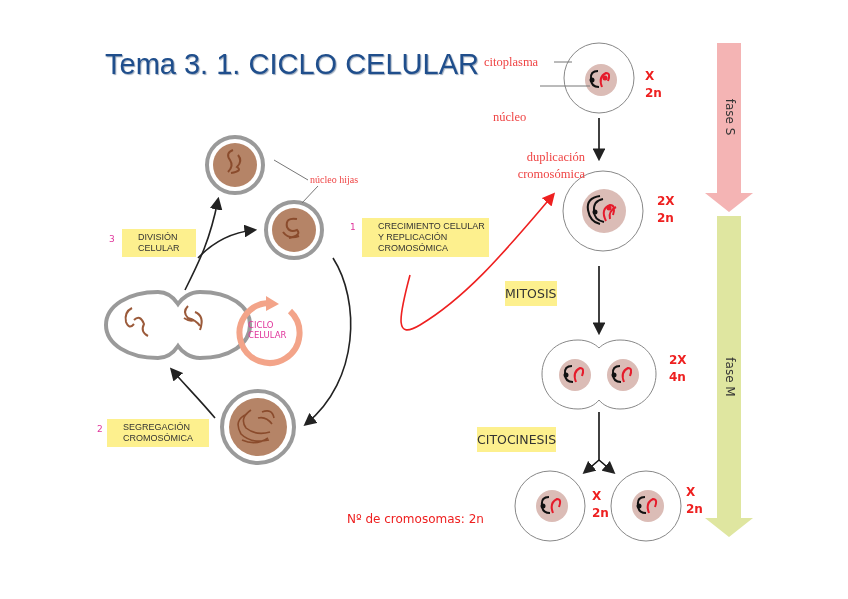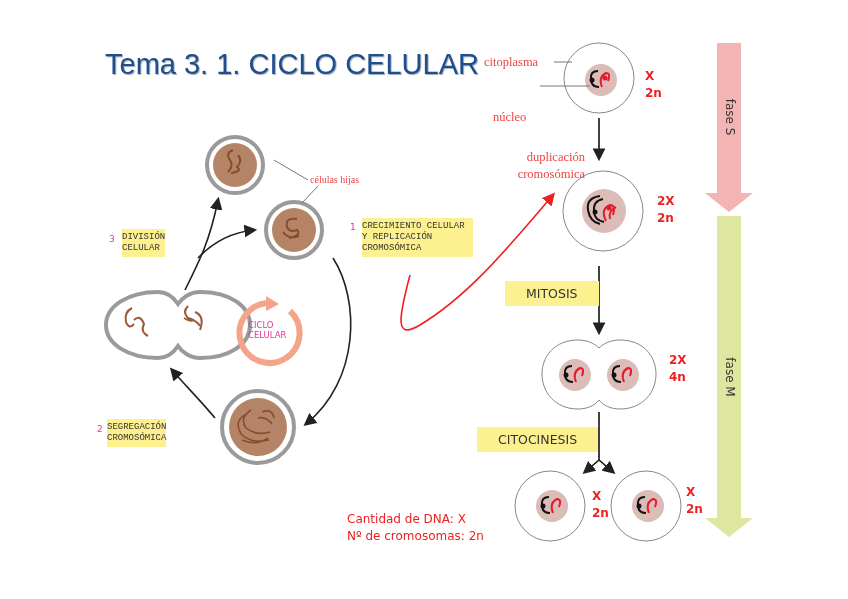--- a/index.html
+++ b/index.html
@@ -1,23 +1,23 @@
 <!DOCTYPE html>
 <html><head>
 <meta charset="utf-8">
 <style>
   html,body{margin:0;padding:0;background:#fff;}
   body{width:848px;height:599px;position:relative;overflow:hidden;font-family:"DejaVu Sans",sans-serif;}
   .abs{position:absolute;}
   .title{left:93px;top:48px;font-family:"Liberation Sans",sans-serif;font-size:29px;color:#1f4e8c;text-shadow:1px 1px 1px #9aa8bb;white-space:nowrap;margin-left:12px;}
   .lbl{font-family:Liberation Serif, serif;font-size:12.5px;color:#ef4444;white-space:nowrap;}
-  .ybox{background:#fdf08e;font-family:Liberation Mono, monospace;font-size:9px;color:#333;line-height:11px;padding:3px 0;white-space:nowrap;}
+  .ybox{background:#fdf08e;font-family:Liberation Sans, sans-serif;font-size:9px;color:#333;line-height:11px;padding:3px 16px;white-space:nowrap;}
   .num{font-family:"DejaVu Sans",sans-serif;font-size:9px;color:#e0359b;}
   .red{font-family:"DejaVu Sans",sans-serif;font-size:12px;color:#ee2020;font-weight:bold;line-height:17px;white-space:nowrap;}
-  .step{background:#fdf08e;font-family:"DejaVu Sans",sans-serif;font-size:12.5px;color:#333;padding:5px 21px;white-space:nowrap;}
+  .step{background:#fdf08e;font-family:"DejaVu Sans",sans-serif;font-size:12.5px;color:#333;padding:5px 0;white-space:nowrap;}
   .vtxt{font-family:"DejaVu Sans",sans-serif;font-size:12px;color:#333;transform:rotate(90deg);transform-origin:center;white-space:nowrap;}
   svg{position:absolute;left:0;top:0;}
 </style>
 </head>
 <body>
 
 <svg width="848" height="599" viewBox="0 0 848 599">
   <defs>
     <marker id="ah" markerWidth="8" markerHeight="8" refX="6" refY="4" orient="auto">
       <path d="M0,0 L8,4 L0,8 z" fill="#222"></path>
@@ -120,21 +120,21 @@
     <circle cx="646" cy="506" r="35" fill="#fff" stroke="#888" stroke-width="1"></circle>
     <circle cx="648" cy="506" r="16" fill="#dbbcb6"></circle>
     <path d="M645,497 q-8,0 -7,8 q0,8 8,8" fill="none" stroke="#111" stroke-width="2"></path>
     <circle cx="639" cy="506" r="2.5" fill="#111"></circle>
     <path d="M649,513 q-4,-10 4,-14 q5,0 2,8" fill="none" stroke="#e51b2b" stroke-width="2"></path>
   </g>
 </svg>
 
 <div class="abs title">Tema 3. 1. CICLO CELULAR</div>
 
-<div class="abs lbl" style="left:310px;top:174px;font-size:10px;">células hijas</div>
+<div class="abs lbl" style="left:310px;top:174px;font-size:10px;">núcleo hijas</div>
 
 <div class="abs num" style="left:109px;top:234px;">3</div>
 <div class="abs ybox" style="left:122px;top:229px;">
   <div>DIVISIÓN</div>
   <div>CELULAR</div>
 </div>
 
 <div class="abs num" style="left:350px;top:222px;">1</div>
 <div class="abs ybox" style="left:362px;top:218px;width:105px;overflow:hidden;padding-right:6px;">
   <div>CRECIMIENTO CELULAR</div>
@@ -183,18 +183,17 @@
 <div class="abs red" style="left:592px;top:488px;">
   <div>X</div>
   <div>2n</div>
 </div>
 <div class="abs red" style="left:686px;top:484px;">
   <div>X</div>
   <div>2n</div>
 </div>
 
 <div class="abs red" style="left:347px;top:511px;font-weight:normal;color:#ee2020;font-size:12px;">
-  <div>Cantidad de DNA: X</div>
   <div>Nº de cromosomas: 2n</div>
 </div>
 
 <div class="abs vtxt" style="left:708px;top:110px;width:44px;text-align:center;">fase S</div>
 <div class="abs vtxt" style="left:708px;top:370px;width:44px;text-align:center;">fase M</div>
 
 </body></html>

